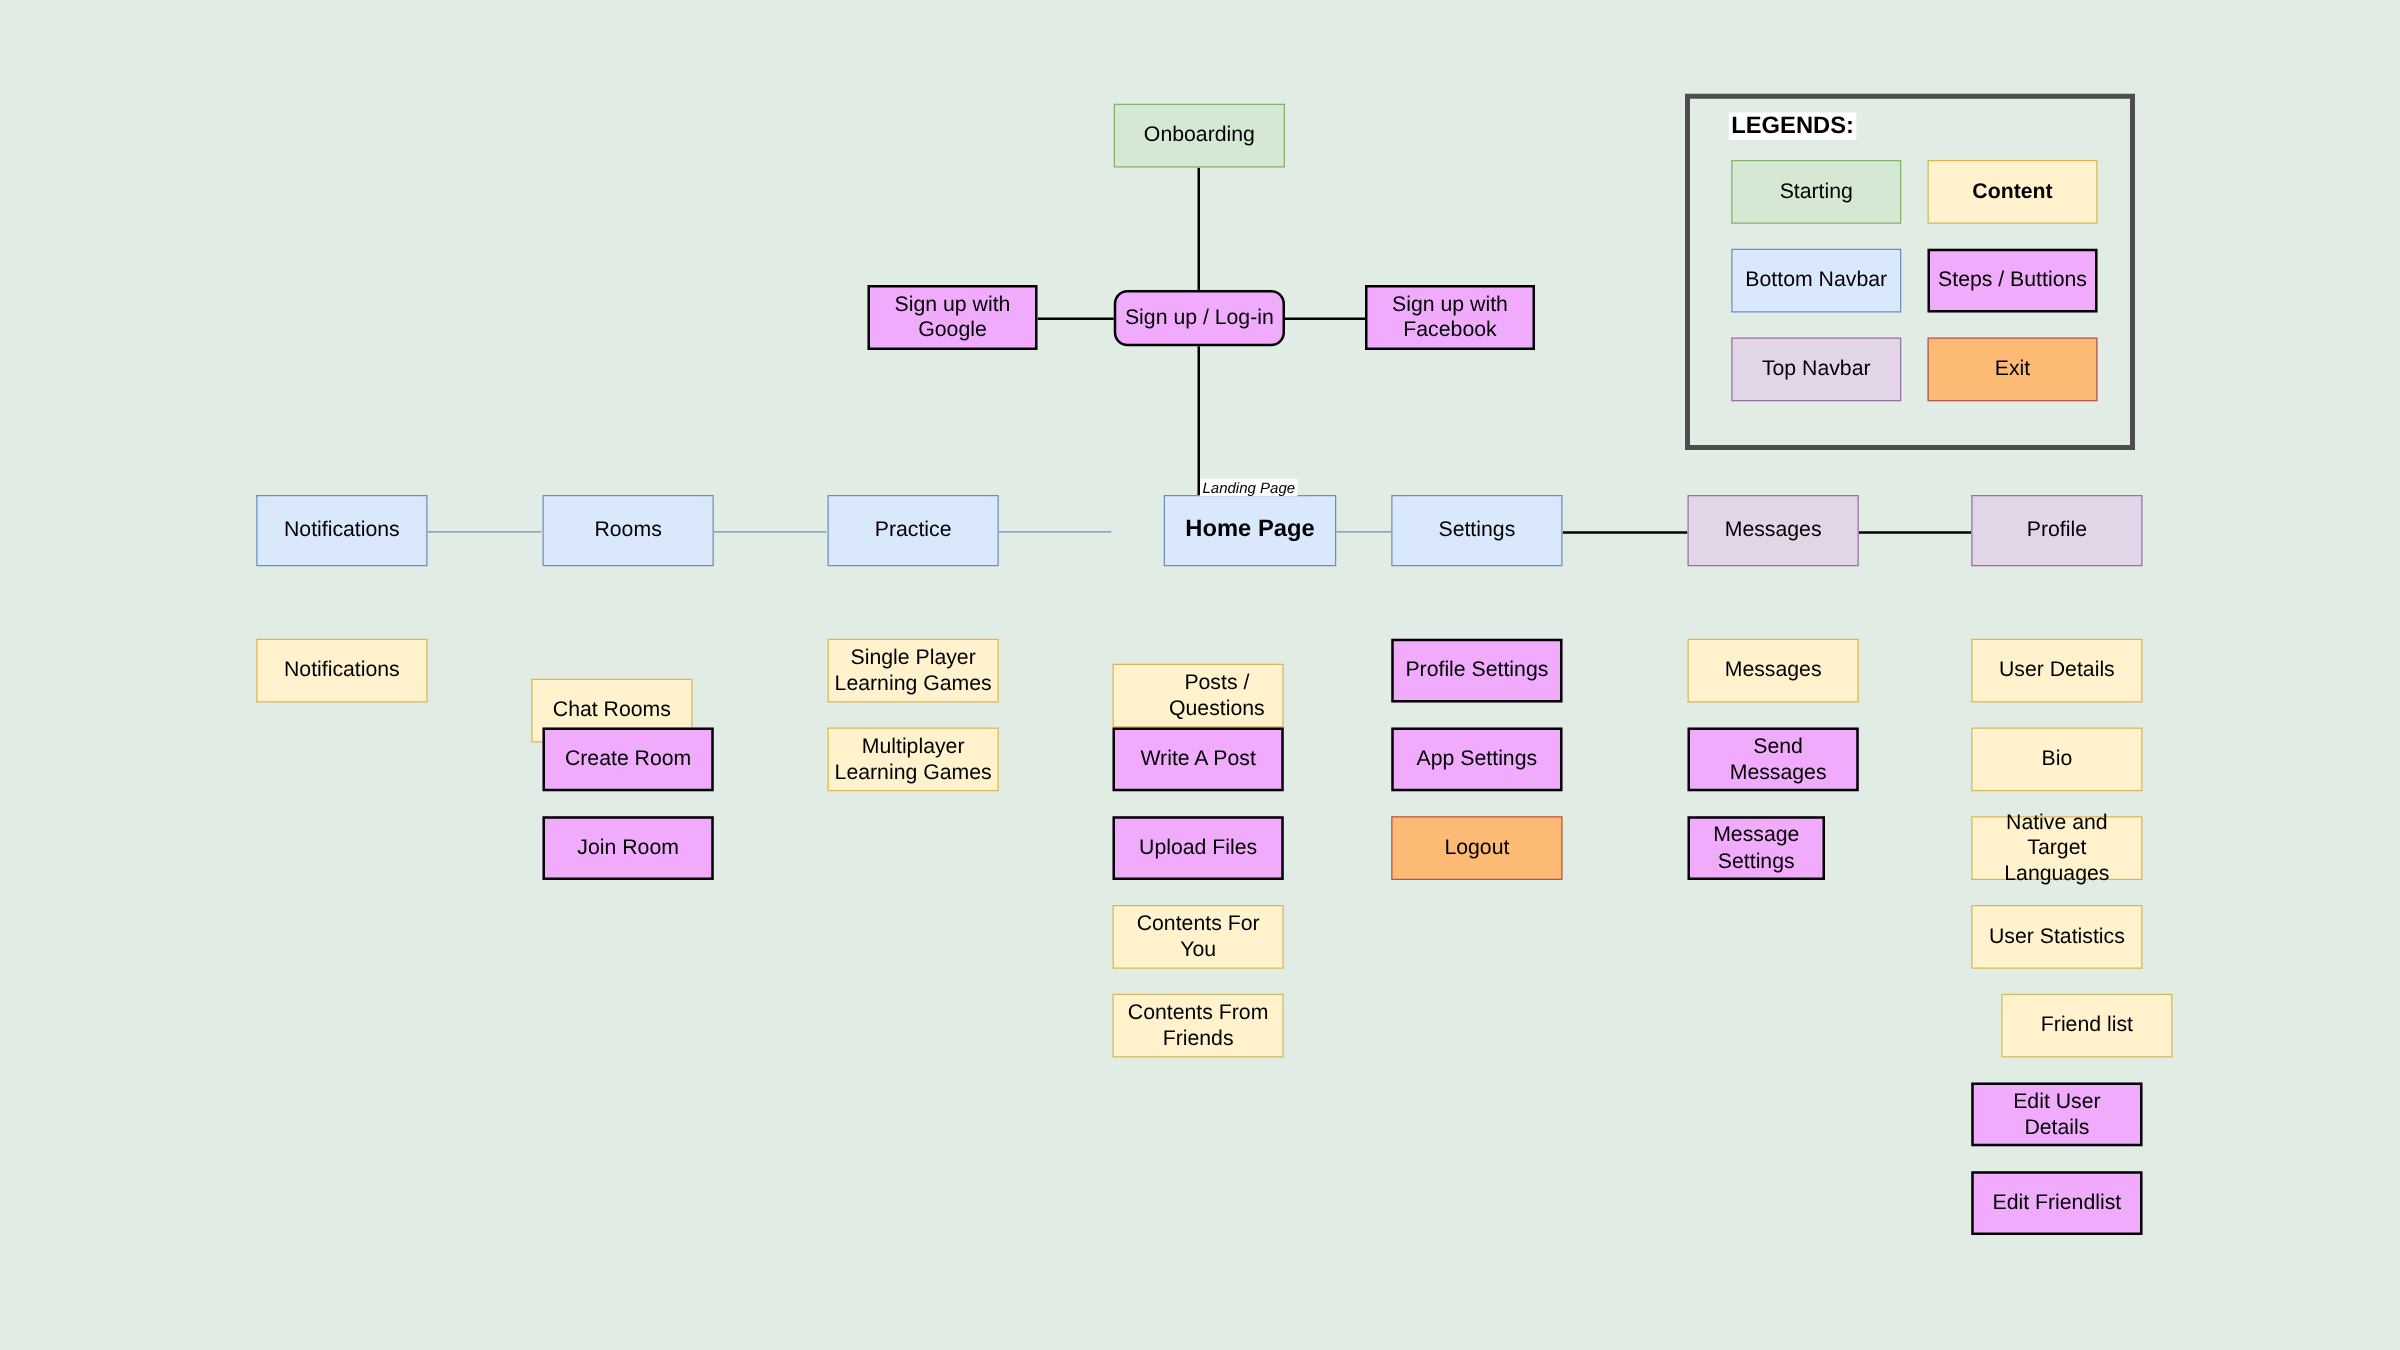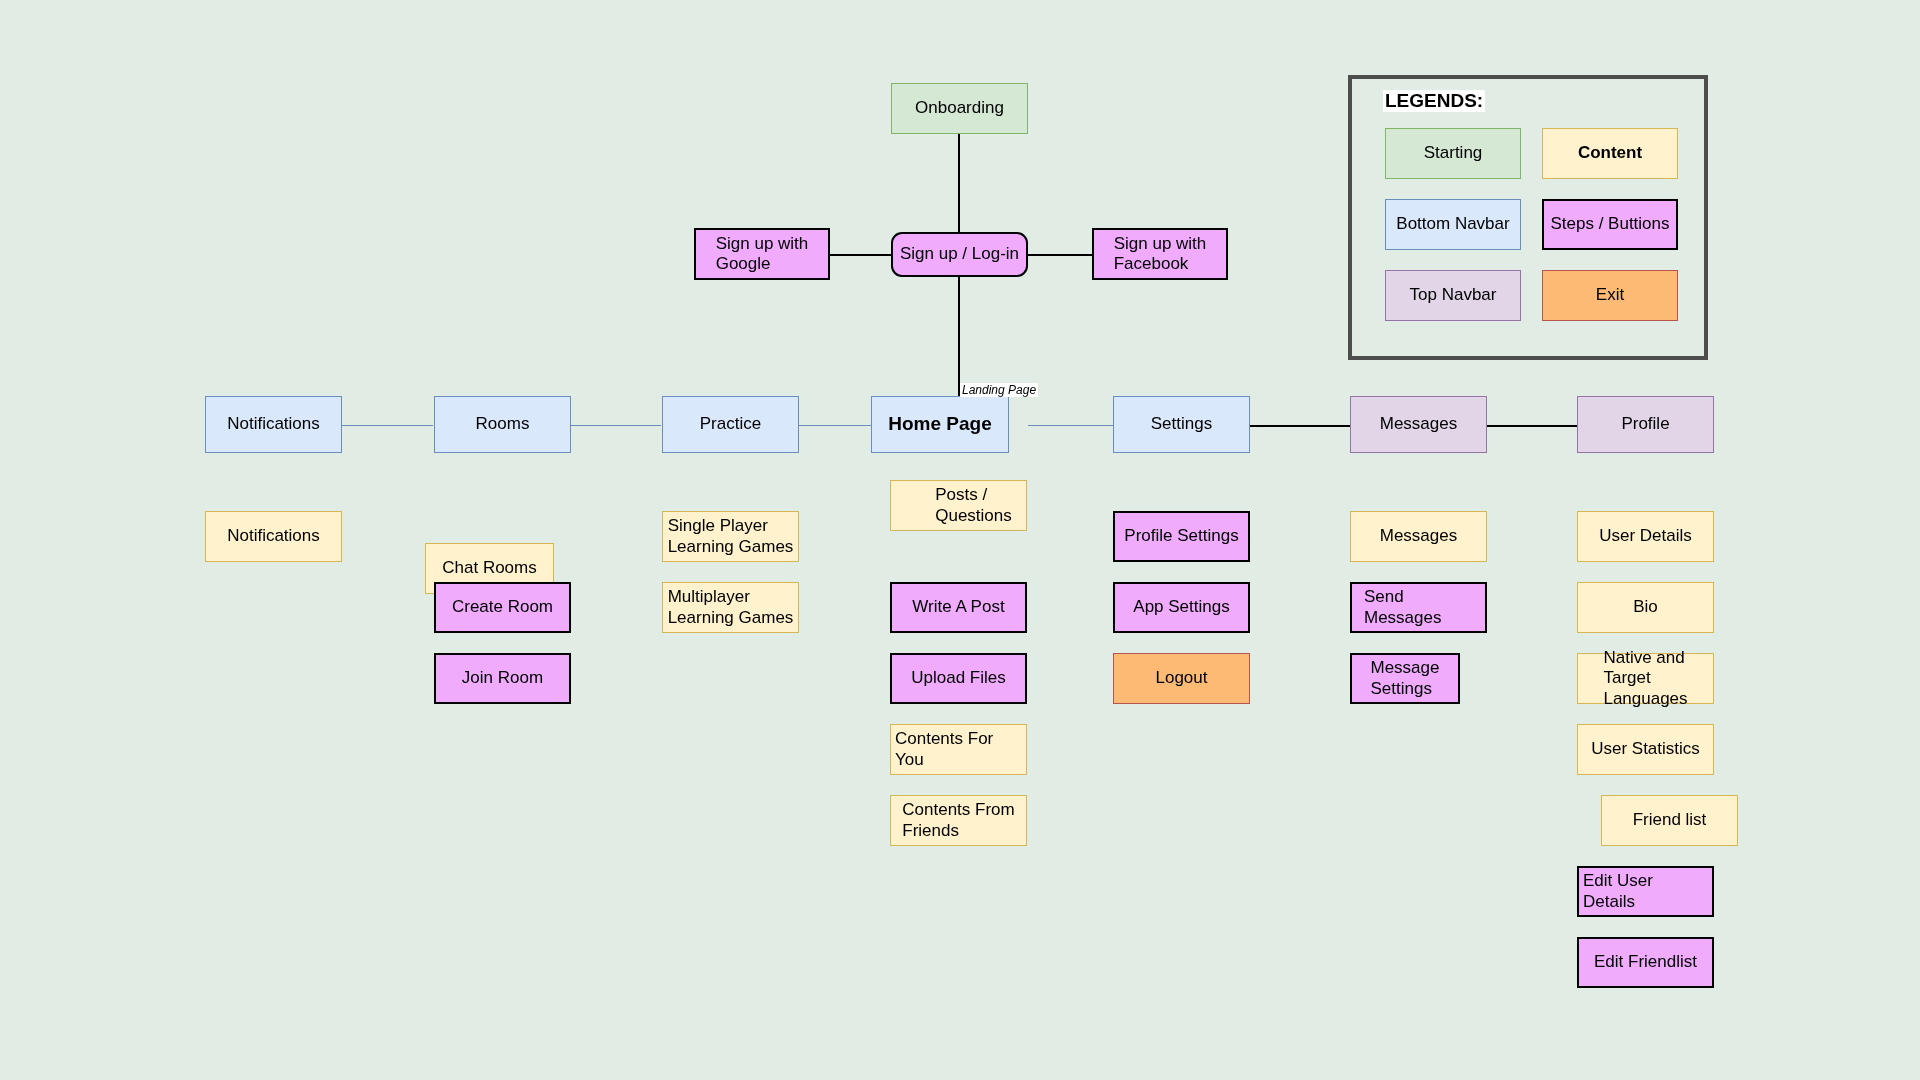--- a/index.html
+++ b/index.html
@@ -20,21 +20,21 @@
     left: 0; top: 0;
     width: 1920px;
     height: 1080px;
   }
   .node {
     position: absolute;
     box-sizing: border-box;
     display: flex;
     align-items: center;
     justify-content: center;
-    text-align: left;
+    text-align: center;
     font-size: 17px;
     line-height: 1.18;
     color: #000;
     padding: 2px 4px;
     white-space: pre-line;
     z-index: 5;
   }
   
   .n-start   { background: #d5e8d4; border: 1px solid #82b366; }
   .n-content { background: #ffe6cc; border: 1px solid #d6b656; background: #fff2cc; }
@@ -128,37 +128,37 @@
   <div class="node n-start" style="left:1385px; top:128px; width:136px; height:51px;">Starting</div>
   <div class="node n-content" style="left:1542px; top:128px; width:136px; height:51px;font-weight:bold;">Content</div>
   <div class="node n-bottom" style="left:1385px; top:199px; width:136px; height:51px;">Bottom Navbar</div>
   <div class="node n-step" style="left:1542px; top:199px; width:136px; height:51px;">Steps / Buttions</div>
   <div class="node n-top" style="left:1385px; top:270px; width:136px; height:51px;">Top Navbar</div>
   <div class="node n-exit" style="left:1542px; top:270px; width:136px; height:51px;">Exit</div>
 
   <div class="node n-bottom" style="left:205px; top:396px; width:137px; height:57px;">Notifications</div>
   <div class="node n-bottom" style="left:434px; top:396px; width:137px; height:57px;">Rooms</div>
   <div class="node n-bottom" style="left:662px; top:396px; width:137px; height:57px;">Practice</div>
-  <div class="node n-bottom bold" style="left:871px; top:396px; width:138px; height:57px;">Home Page</div>
+  <div class="node n-bottom bold" style="left:931px; top:396px; width:138px; height:57px;">Home Page</div>
   <div class="node n-bottom" style="left:1113px; top:396px; width:137px; height:57px;">Settings</div>
   <div class="node n-top" style="left:1350px; top:396px; width:137px; height:57px;">Messages</div>
   <div class="node n-top" style="left:1577px; top:396px; width:137px; height:57px;">Profile</div>
 
   <div class="node n-content" style="left:205px; top:511px; width:137px; height:51px;">Notifications</div>
 
   <div class="node n-content" style="left:425px; top:511px; width:129px; height:51px;margin-top:32px;">Chat Rooms</div>
   <div class="node n-step" style="left:434px; top:582px; width:137px; height:51px;">Create Room</div>
   <div class="node n-step" style="left:434px; top:653px; width:137px; height:51px;">Join Room</div>
 
   <div class="node n-content" style="left:662px; top:511px; width:137px; height:51px;">Single Player
 Learning Games</div>
   <div class="node n-content" style="left:662px; top:582px; width:137px; height:51px;">Multiplayer
 Learning Games</div>
 
-  <div class="node n-content" style="left:890px; top:480px; width:137px; height:51px;padding-left:34px;">Posts /
+  <div class="node n-content" style="left:890px; top:531px; width:137px; height:51px;padding-left:34px;">Posts /
 Questions</div>
   <div class="node n-step" style="left:890px; top:582px; width:137px; height:51px;">Write A Post</div>
   <div class="node n-step" style="left:890px; top:653px; width:137px; height:51px;">Upload Files</div>
   <div class="node n-content" style="left:890px; top:724px; width:137px; height:51px;">Contents For You</div>
   <div class="node n-content" style="left:890px; top:795px; width:137px; height:51px;">Contents From
 Friends</div>
 
   <div class="node n-step" style="left:1113px; top:511px; width:137px; height:51px;">Profile Settings</div>
   <div class="node n-step" style="left:1113px; top:582px; width:137px; height:51px;">App Settings</div>
   <div class="node n-exit" style="left:1113px; top:653px; width:137px; height:51px;">Logout</div>

